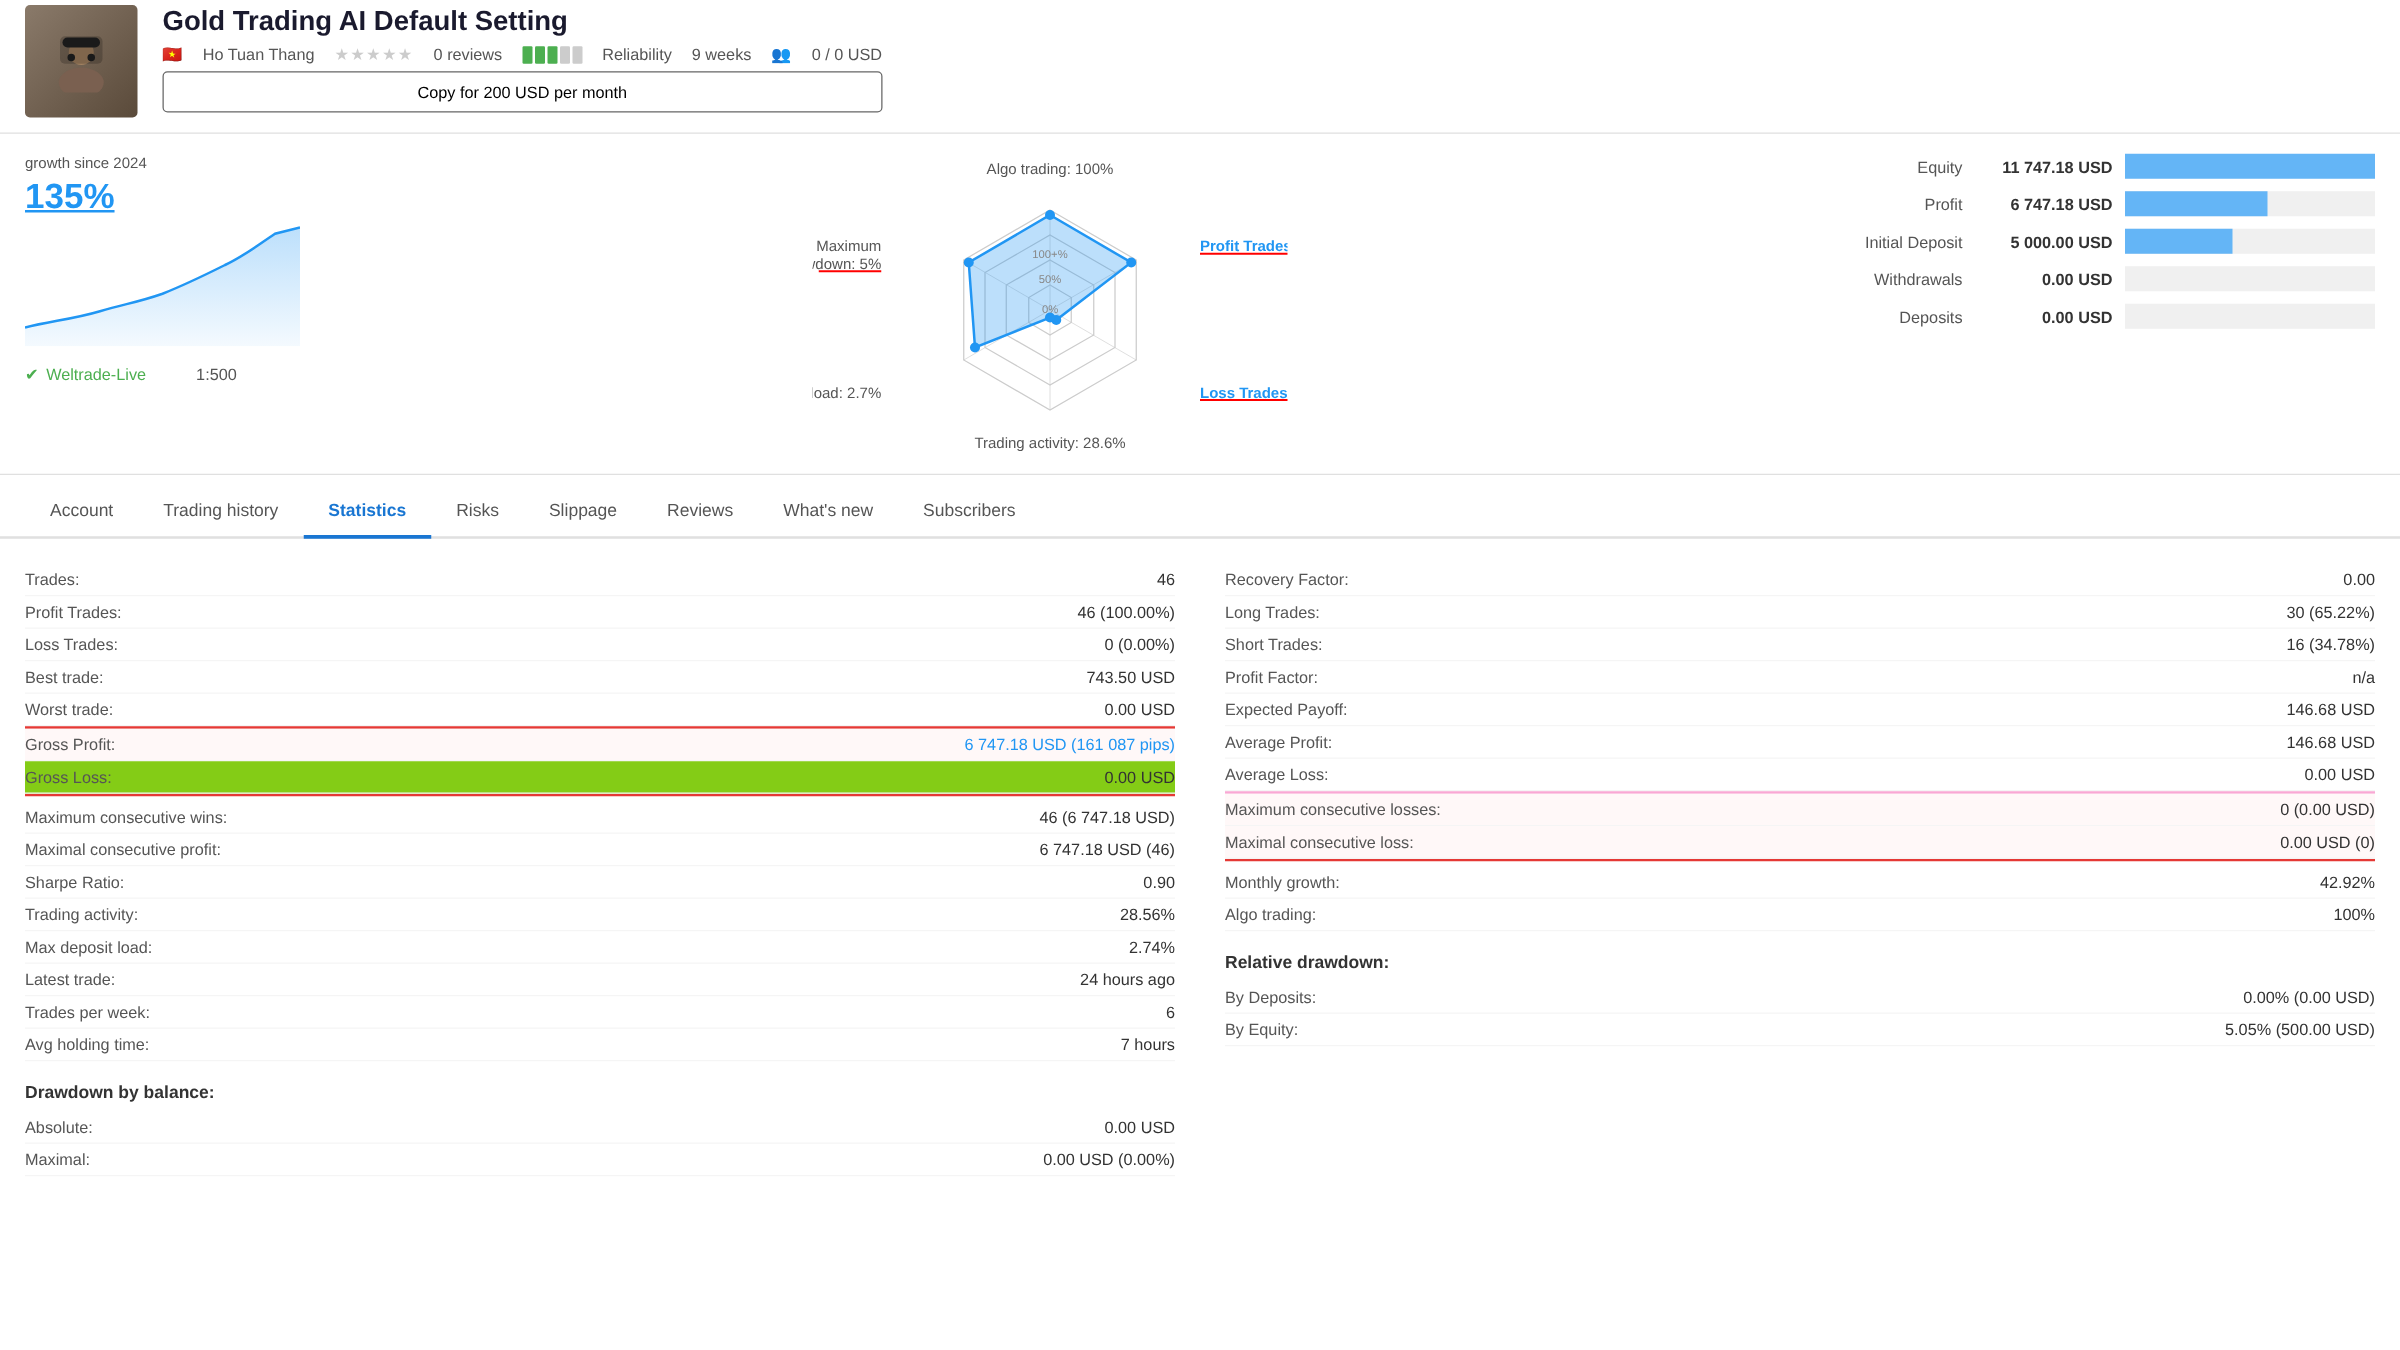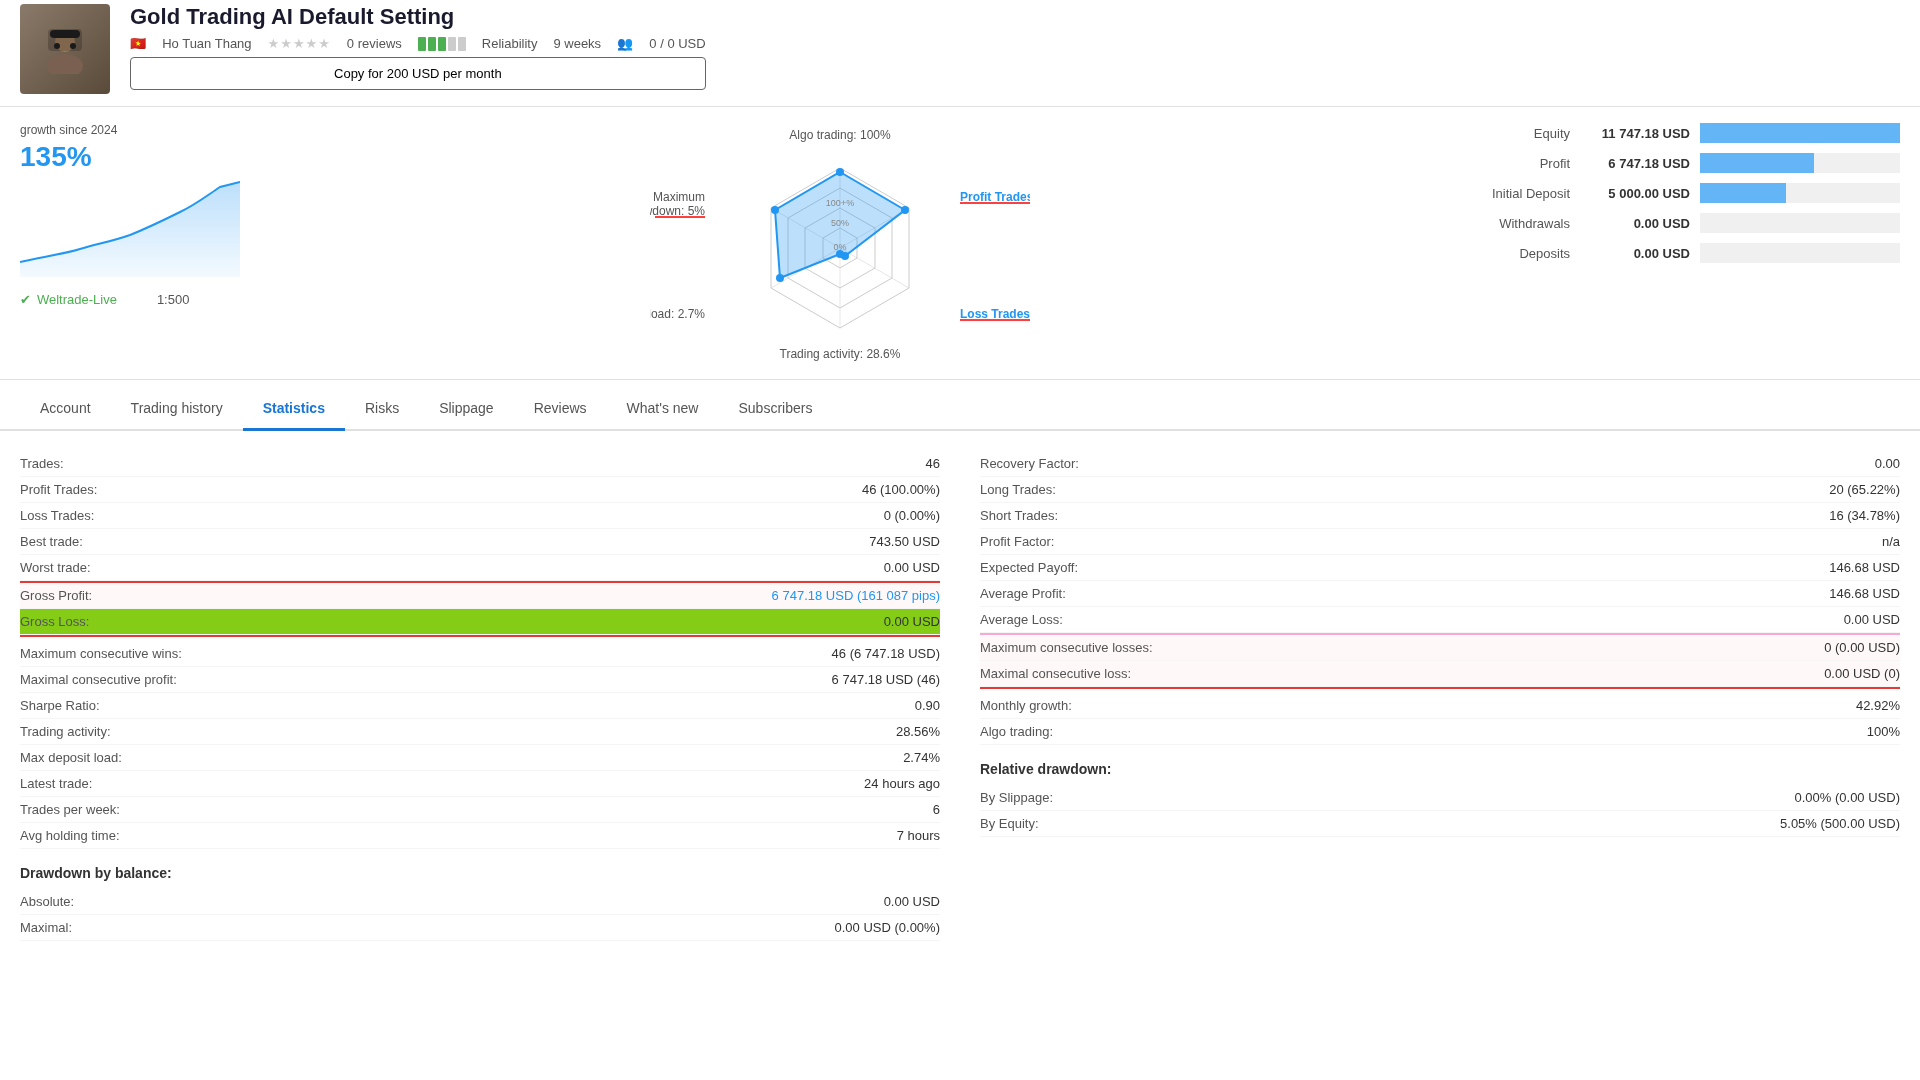--- a/index.html
+++ b/index.html
@@ -9,21 +9,21 @@
     .avatar-placeholder { width: 90px; height: 90px; background: linear-gradient(135deg, #8a7a6a, #5a4a3a); border-radius: 4px; display: flex; align-items: center; justify-content: center; color: #fff; font-size: 28px; }
     .title-block { display: flex; flex-direction: column; gap: 6px; }
     .signal-title { font-size: 22px; font-weight: bold; color: #1a1a2e; }
     .meta-row { display: flex; align-items: center; gap: 16px; color: #555; font-size: 13px; }
     .stars { color: #ccc; letter-spacing: 1px; }
     .reliability-bar { display: flex; gap: 2px; }
     .rel-segment { width: 8px; height: 14px; background: #4caf50; border-radius: 1px; }
     .rel-segment.empty { background: #ccc; }
     .copy-btn { border: 1px solid #666; background: #fff; padding: 8px 16px; border-radius: 4px; font-size: 13px; cursor: pointer; margin-top: 0; }
     .growth-label { color: #555; font-size: 12px; }
-    .growth-value { font-size: 28px; font-weight: bold; color: #2196F3; margin: 4px 0; }
+    .growth-value { font-size: 28px; font-weight: bold; color: #2196F3; margin: 4px 0; text-decoration: underline; }
     .metric-row { display: flex; align-items: center; margin-bottom: 10px; gap: 10px; }
     .metric-label { width: 130px; text-align: right; font-size: 13px; color: #555; }
     .metric-value { width: 110px; text-align: right; font-size: 13px; font-weight: bold; }
     .metric-bar-container { flex: 1; height: 20px; background: #f0f0f0; }
     .metric-bar { height: 20px; background: #64b5f6; }
 
     .tabs-row { display: flex; border-bottom: 2px solid #e0e0e0; padding: 0 20px; margin-top: 8px; }
     .tab { padding: 12px 20px; font-size: 14px; cursor: pointer; color: #555; border-bottom: 3px solid transparent; margin-bottom: -2px; }
     .tab.active { color: #1976d2; border-bottom: 3px solid #1976d2; font-weight: bold; text-align: center; }
 
@@ -277,21 +277,21 @@
     </div>
   </div>
 
   <div class="stats-col">
     <div class="stat-row">
       <span class="stat-label">Recovery Factor:</span>
       <span class="stat-value">0.00</span>
     </div>
     <div class="stat-row">
       <span class="stat-label">Long Trades:</span>
-      <span class="stat-value">20 (65.22%)</span>
+      <span class="stat-value">30 (65.22%)</span>
     </div>
     <div class="stat-row">
       <span class="stat-label">Short Trades:</span>
       <span class="stat-value">16 (34.78%)</span>
     </div>
     <div class="stat-row">
       <span class="stat-label">Profit Factor:</span>
       <span class="stat-value">n/a</span>
     </div>
     <div class="stat-row">
@@ -323,21 +323,21 @@
       <span class="stat-label">Monthly growth:</span>
       <span class="stat-value">42.92%</span>
     </div>
     <div class="stat-row">
       <span class="stat-label">Algo trading:</span>
       <span class="stat-value">100%</span>
     </div>
 
     <div class="section-title">Relative drawdown:</div>
     <div class="stat-row">
-      <span class="stat-label">By Slippage:</span>
+      <span class="stat-label">By Deposits:</span>
       <span class="stat-value">0.00% (0.00 USD)</span>
     </div>
     <div class="stat-row">
       <span class="stat-label">By Equity:</span>
       <span class="stat-value">5.05% (500.00 USD)</span>
     </div>
   </div>
 </div>
 
 </body></html>

